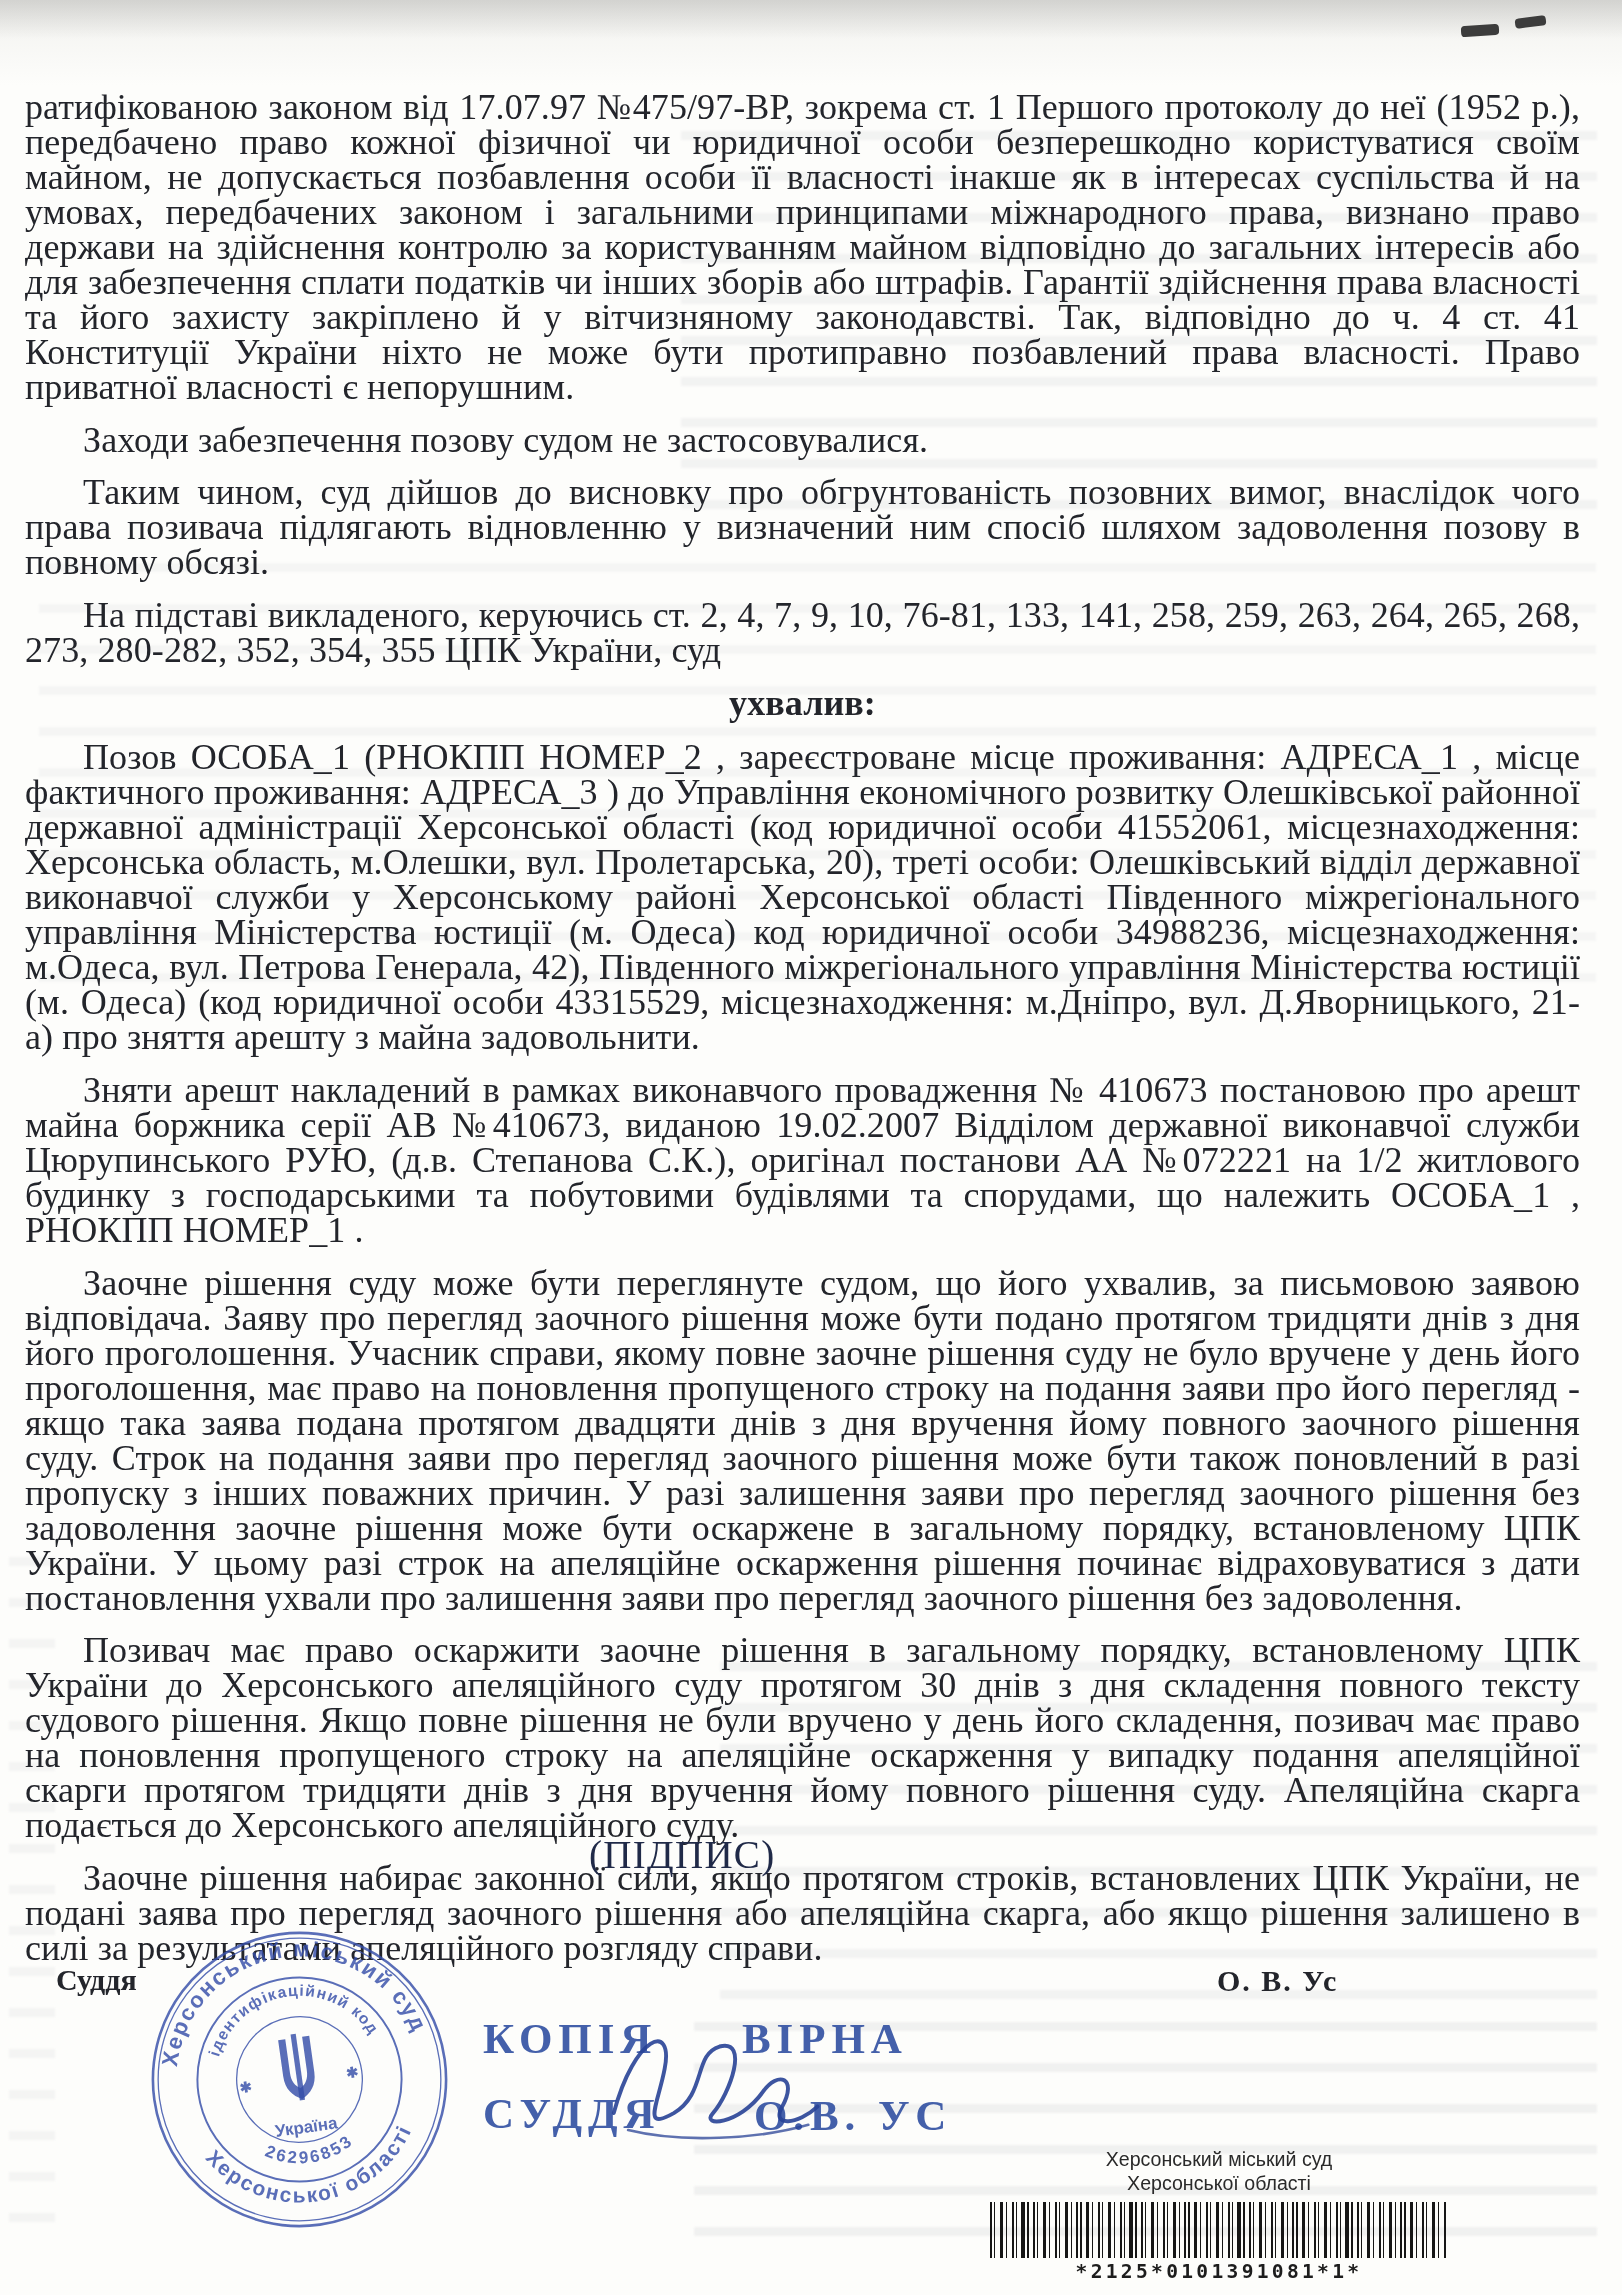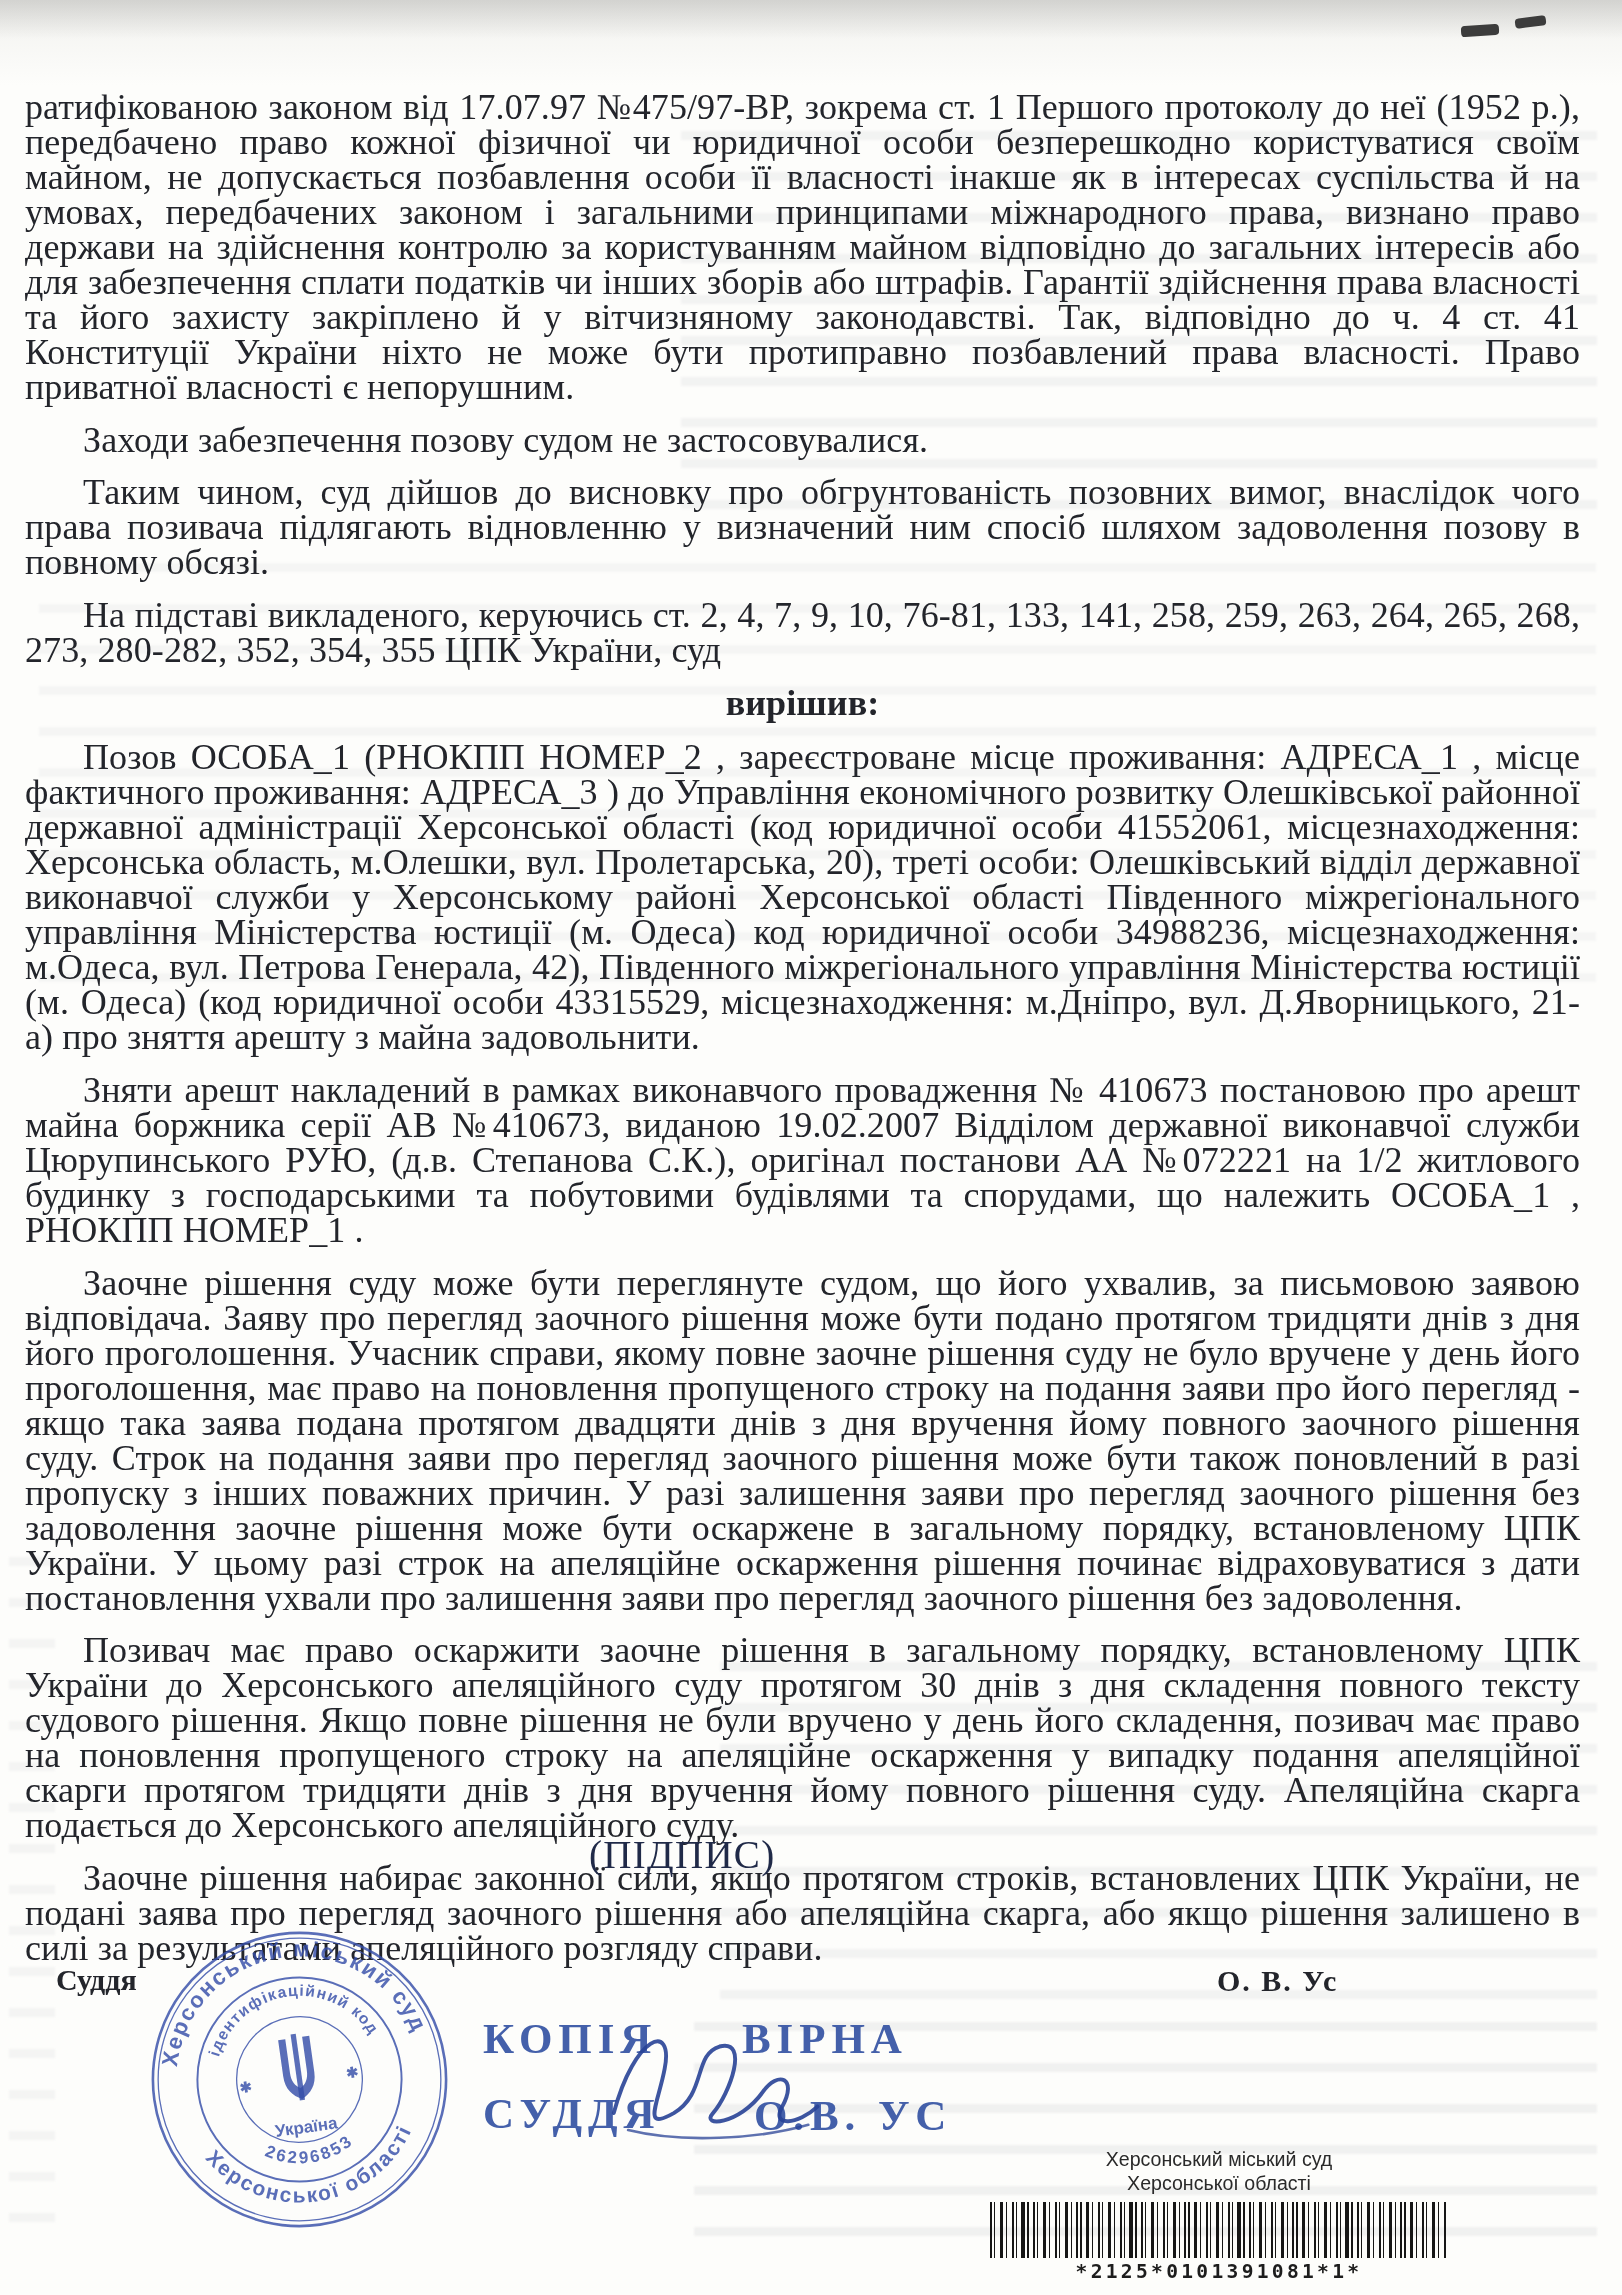--- a/index.html
+++ b/index.html
@@ -80,21 +80,21 @@
   <div class="bleed bleed-d"></div>
   <div class="bleed bleed-e"></div>
   <div class="staple staple-1"></div>
   <div class="staple staple-2"></div>
 
   <div class="body-text">
     <p class="para">ратифікованою законом від 17.07.97 №475/97-ВР, зокрема ст. 1 Першого протоколу до неї (1952 р.), передбачено право кожної фізичної чи юридичної особи безперешкодно користуватися своїм майном, не допускається позбавлення особи її власності інакше як в інтересах суспільства й на умовах, передбачених законом і загальними принципами міжнародного права, визнано право держави на здійснення контролю за користуванням майном відповідно до загальних інтересів або для забезпечення сплати податків чи інших зборів або штрафів. Гарантії здійснення права власності та його захисту закріплено й у вітчизняному законодавстві. Так, відповідно до ч. 4 ст. 41 Конституції України ніхто не може бути протиправно позбавлений права власності. Право приватної власності є непорушним.</p>
     <p class="para indent">Заходи забезпечення позову судом не застосовувалися.</p>
     <p class="para indent">Таким чином, суд дійшов до висновку про обгрунтованість позовних вимог, внаслідок чого права позивача підлягають відновленню у визначений ним спосіб шляхом задоволення позову в повному обсязі.</p>
     <p class="para indent">На підставі викладеного, керуючись ст. 2, 4, 7, 9, 10, 76-81, 133, 141, 258, 259, 263, 264, 265, 268, 273, 280-282, 352, 354, 355 ЦПК України, суд</p>
-    <p class="resolution">вирішив:</p>
+    <p class="resolution">ухвалив:</p>
     <p class="para indent">Позов ОСОБА_1 (РНОКПП НОМЕР_2 , зареєстроване місце проживання: АДРЕСА_1 , місце фактичного проживання: АДРЕСА_3 ) до Управління економічного розвитку Олешківської районної державної адміністрації Херсонської області (код юридичної особи 41552061, місцезнаходження: Херсонська область, м.Олешки, вул. Пролетарська, 20), треті особи: Олешківський відділ державної виконавчої служби у Херсонському районі Херсонської області Південного міжрегіонального управління Міністерства юстиції (м. Одеса) код юридичної особи 34988236, місцезнаходження: м.Одеса, вул. Петрова Генерала, 42), Південного міжрегіонального управління Міністерства юстиції (м. Одеса) (код юридичної особи 43315529, місцезнаходження: м.Дніпро, вул. Д.Яворницького, 21-а) про зняття арешту з майна задовольнити.</p>
     <p class="para indent">Зняти арешт накладений в рамках виконавчого провадження № 410673 постановою про арешт майна боржника серії АВ №410673, виданою 19.02.2007 Відділом державної виконавчої служби Цюрупинського РУЮ, (д.в. Степанова С.К.), оригінал постанови АА №072221 на 1/2 житлового будинку з господарськими та побутовими будівлями та спорудами, що належить ОСОБА_1 , РНОКПП НОМЕР_1 .</p>
     <p class="para indent">Заочне рішення суду може бути переглянуте судом, що його ухвалив, за письмовою заявою відповідача. Заяву про перегляд заочного рішення може бути подано протягом тридцяти днів з дня його проголошення. Учасник справи, якому повне заочне рішення суду не було вручене у день його проголошення, має право на поновлення пропущеного строку на подання заяви про його перегляд - якщо така заява подана протягом двадцяти днів з дня вручення йому повного заочного рішення суду. Строк на подання заяви про перегляд заочного рішення може бути також поновлений в разі пропуску з інших поважних причин. У разі залишення заяви про перегляд заочного рішення без задоволення заочне рішення може бути оскаржене в загальному порядку, встановленому ЦПК України. У цьому разі строк на апеляційне оскарження рішення починає відраховуватися з дати постановлення ухвали про залишення заяви про перегляд заочного рішення без задоволення.</p>
     <p class="para indent">Позивач має право оскаржити заочне рішення в загальному порядку, встановленому ЦПК України до Херсонського апеляційного суду протягом 30 днів з дня складення повного тексту судового рішення. Якщо повне рішення не були вручено у день його складення, позивач має право на поновлення пропущеного строку на апеляційне оскарження у випадку подання апеляційної скарги протягом тридцяти днів з дня вручення йому повного рішення суду. Апеляційна скарга подається до Херсонського апеляційного суду.</p>
     <p class="para indent">Заочне рішення набирає законної сили, якщо протягом строків, встановлених ЦПК України, не подані заява про перегляд заочного рішення або апеляційна скарга, або якщо рішення залишено в силі за результатами апеляційного розгляду справи.</p>
   </div>
 
   <span class="judge-label">Суддя</span>
   <span class="signature-note">(ПІДПИС)</span>
   <span class="judge-name">О. В. Ус</span>

